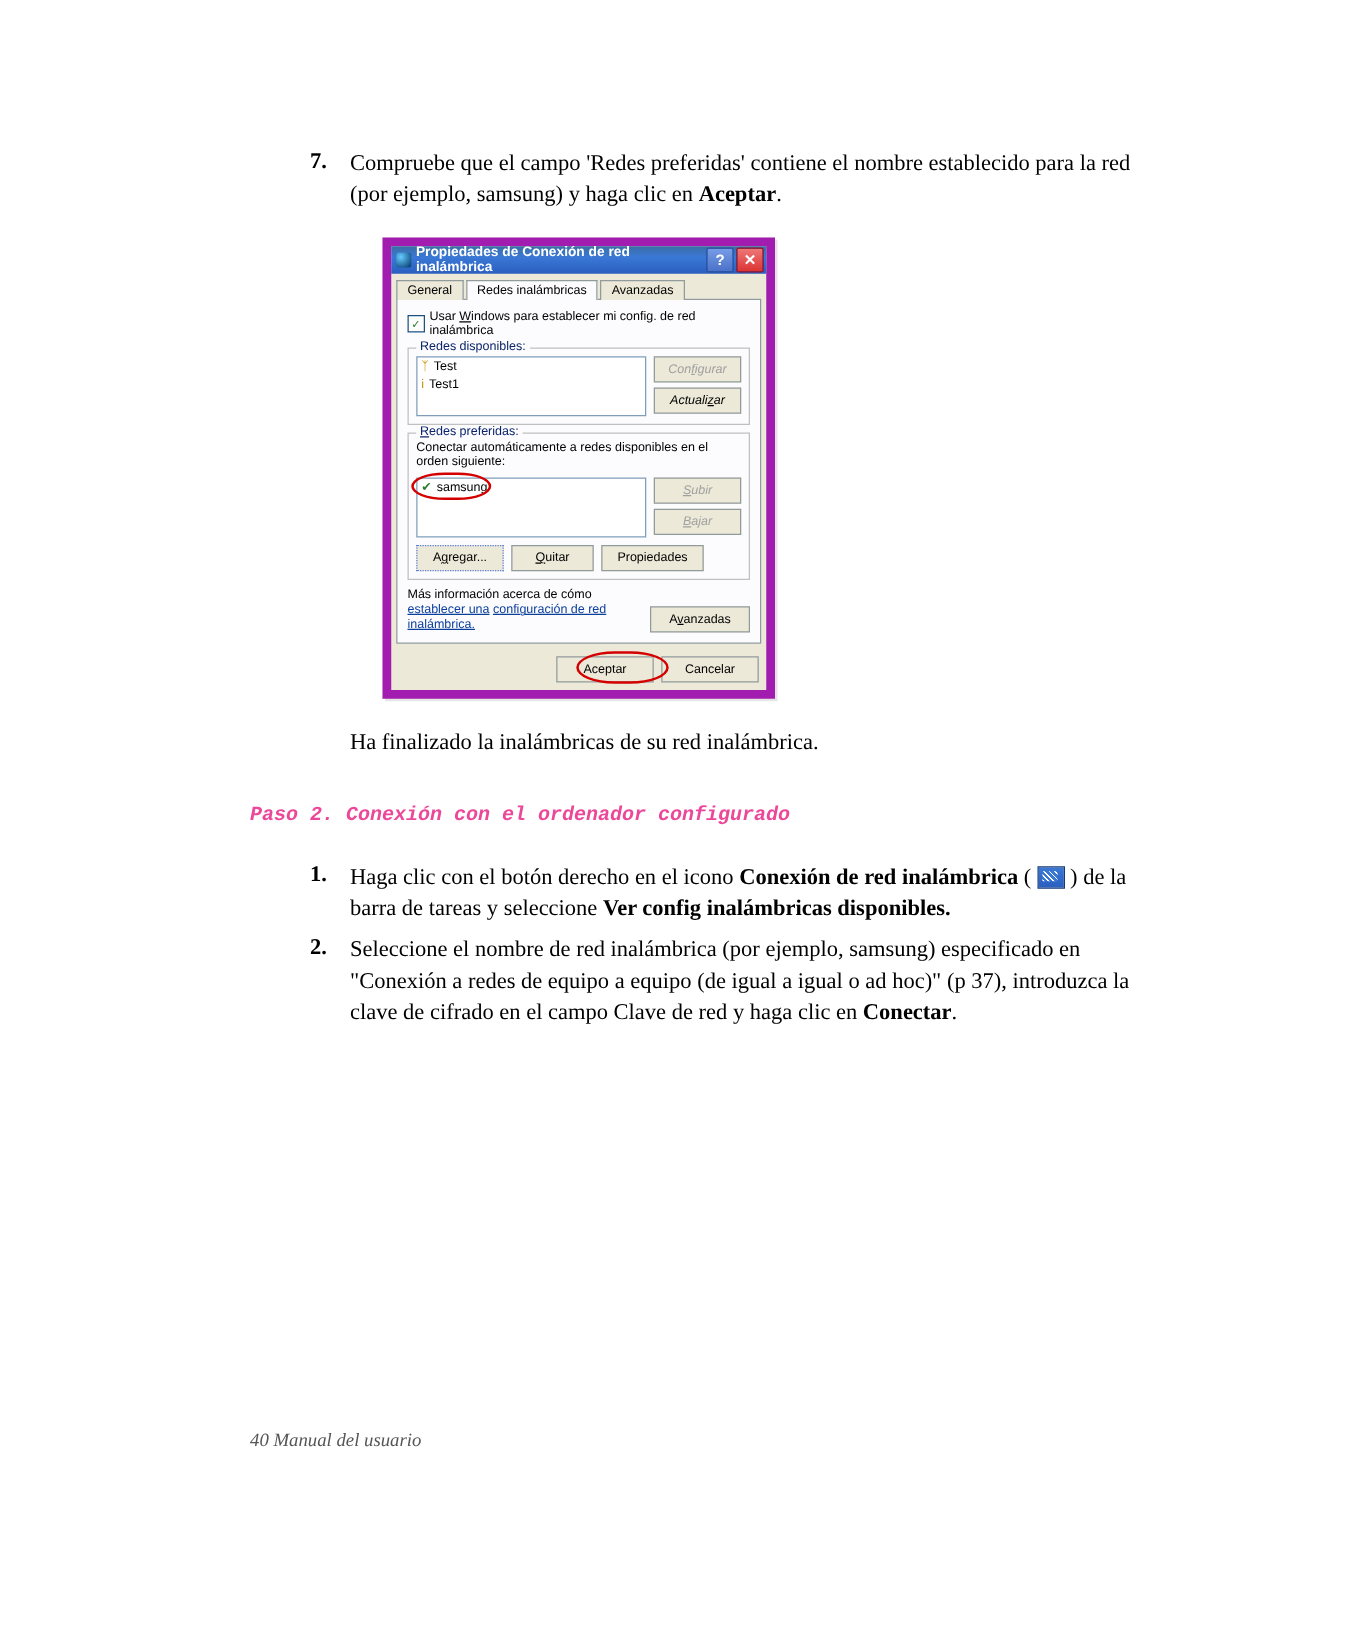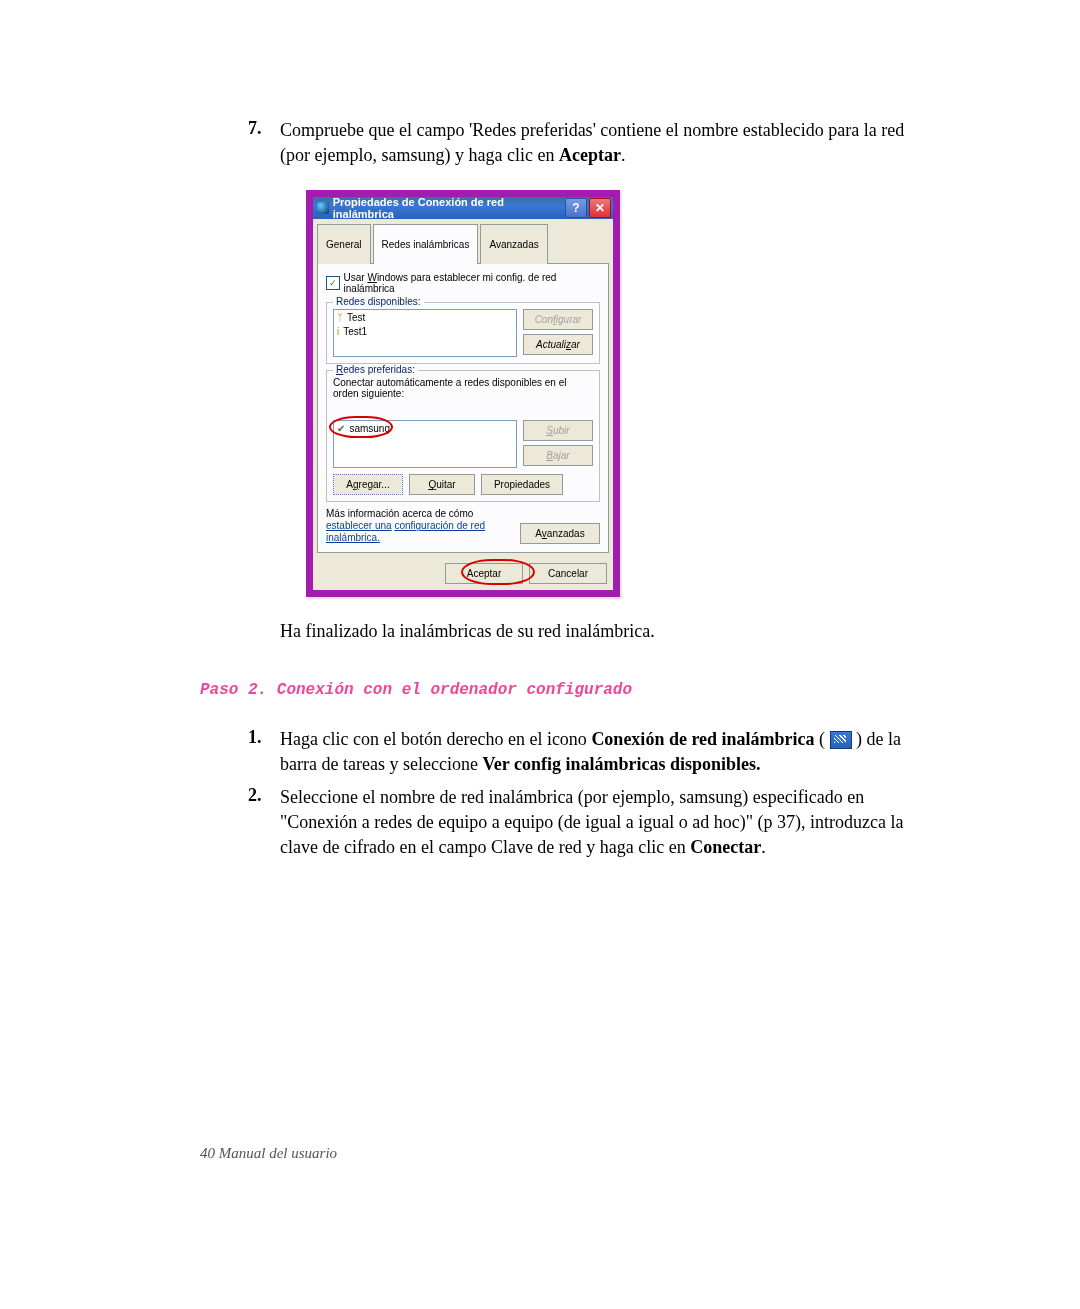--- a/index.html
+++ b/index.html
@@ -90,21 +90,21 @@
     background: linear-gradient(to bottom,#e77,#d33);
     border: 1px solid #912;
     border-radius: 2px;
     color:#fff; font-weight:bold; display:flex;align-items:center;justify-content:center;
     margin-left:2px; font-size:12px;
   }
   .tb-btn.help { background: linear-gradient(to bottom,#779be7,#4a72c8); border-color:#2b4f9a;}
   .tabs { display:flex; padding:4px 4px 0 4px; }
   .tab {
     border:1px solid #919b9c; border-bottom:none;
-    background:#ece9d8; padding:14px 8px; margin-right:2px;
+    background:#ece9d8; padding:2px 8px; margin-right:2px;
     position:relative; top:1px; font-size:10px;
   }
   .tab.active { background:#fcfcfe; z-index:2; }
   .tab-panel {
     border:1px solid #919b9c; background:#fcfcfe;
     margin:0 4px 4px 4px; padding:8px;
   }
   .chk { display:flex; align-items:center; gap:4px; margin-bottom:8px;}
   .chkbox { width:12px;height:12px;border:1px solid #1c5180;background:#fff;display:flex;align-items:center;justify-content:center;font-size:9px;color:#2a7e2a;}
   .grp {
@@ -216,21 +216,21 @@
                 </div>
               <div class="btn">
                   <span>Actuali<span class="u">z</span>ar</span>
                 </div>
             </div>
           </div>
         </div>
 
         <div class="grp" style="position:relative;">
           <div class="legend"><span class="u">R</span>edes preferidas:</div>
-          <div style="margin-bottom:21px;">Conectar automáticamente a redes disponibles en el orden siguiente:</div>
+          <div style="margin-bottom:7px;">Conectar automáticamente a redes disponibles en el orden siguiente:</div>
           <div class="inner" style="position:relative;">
             <div class="listbox" style="height:44px;">
               <div class="li sel">
                 <span style="color:#2a7e2a;">✔</span>
                 <span>samsung</span>
               </div>
             </div>
             <div class="col-btns">
               <div class="btn disabled">
                   <span><span class="u">S</span>ubir</span>

